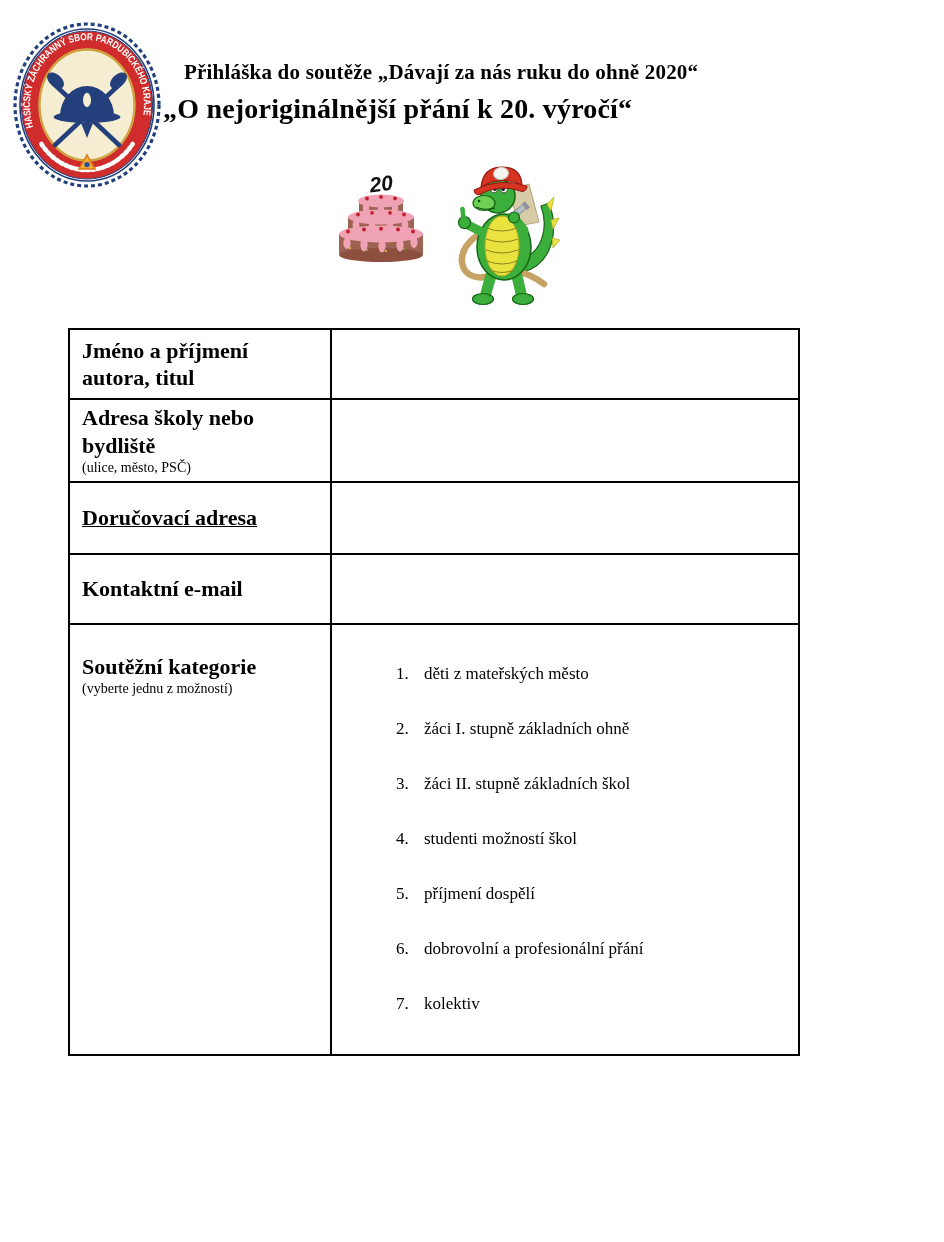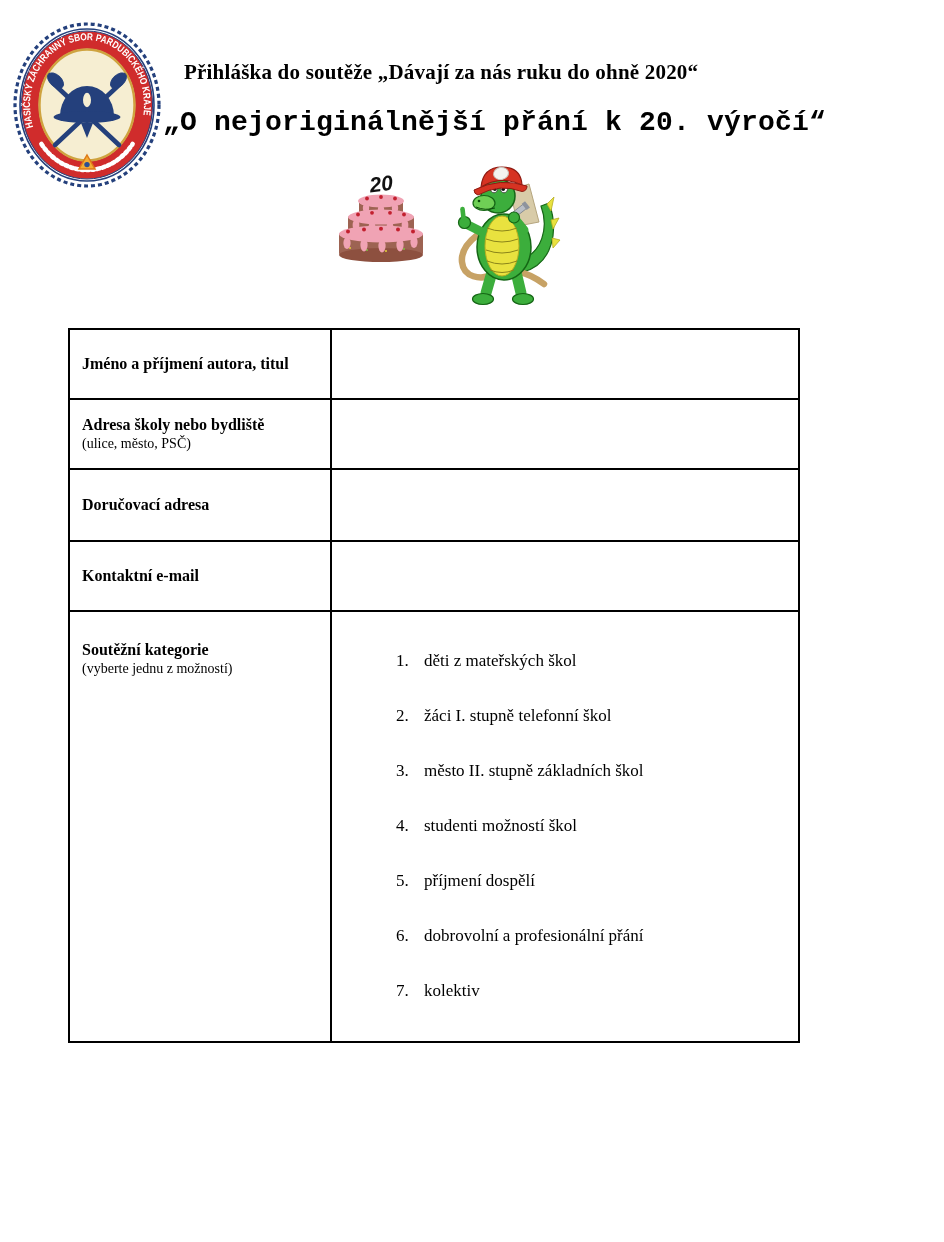--- a/index.html
+++ b/index.html
@@ -21,25 +21,24 @@
   }
   .title-line1 {
     position: absolute;
     left: 184px; top: 60px;
     font-size: 21px; font-weight: bold;
     letter-spacing: 0.2px;
     white-space: nowrap;
   }
   .title-line2 {
     position: absolute;
-    left: 163px; top: 107px;
+    left: 163px; top: 93px;
     font-size: 28px; font-weight: bold;
     letter-spacing: 0.2px;
     white-space: nowrap;
-    font-family: Liberation Mono, monospace;
   }
   .cake {
     position: absolute;
     left: 334px; top: 170px;
     width: 94px; height: 100px;
   }
   .dragon {
     position: absolute;
     left: 452px; top: 160px;
     width: 114px; height: 150px;
@@ -53,24 +52,24 @@
     border-collapse: collapse;
     table-layout: fixed;
   }
   table.form td {
     border: 2px solid #000;
     vertical-align: middle;
     padding: 4px 10px 4px 12px;
   }
   td.lab { width: 262px; }
   td.val { width: 468px; }
-  .lab .main { font-weight: bold; font-size: 16px; line-height: 1.25; }
+  .lab .main { font-weight: bold; font-size: 22px; line-height: 1.25; }
   .lab .sub  { font-weight: normal; font-size: 14px; line-height: 1.25; }
   tr.r-std  { height: 70px; }
-  tr.r-std4 { height: 72px; }
+  tr.r-std4 { height: 72px; text-decoration: underline; }
   tr.r-last { height: 421px; }
   tr.r-last td { vertical-align: top; }
   tr.r-last td.lab { padding-top: 28px; border-radius: 24px; }
   tr.r-last td.val { padding-top: 40px; }
 
   .cat-list { margin-left: 52px; }
   .cat-item {
     display: flex;
     font-size: 17px;
     line-height: 18px;
@@ -276,29 +275,29 @@
       </tr>
       <tr class="r-last">
         <td class="lab">
           <span class="main" style="display:block">Soutěžní kategorie</span>
           <span class="sub" style="display:block">(vyberte jednu z možností)</span>
         </td>
         <td class="val">
           <div class="cat-list">
             <div class="cat-item">
               <span class="num">1.</span>
-              <span class="txt">děti z mateřských škol</span>
+              <span class="txt">děti z mateřských město</span>
             </div>
             <div class="cat-item">
               <span class="num">2.</span>
-              <span class="txt">žáci I. stupně telefonní škol</span>
+              <span class="txt">žáci I. stupně základních ohně</span>
             </div>
             <div class="cat-item">
               <span class="num">3.</span>
-              <span class="txt">město II. stupně základních škol</span>
+              <span class="txt">žáci II. stupně základních škol</span>
             </div>
             <div class="cat-item">
               <span class="num">4.</span>
               <span class="txt">studenti možností škol</span>
             </div>
             <div class="cat-item">
               <span class="num">5.</span>
               <span class="txt">příjmení dospělí</span>
             </div>
             <div class="cat-item">

